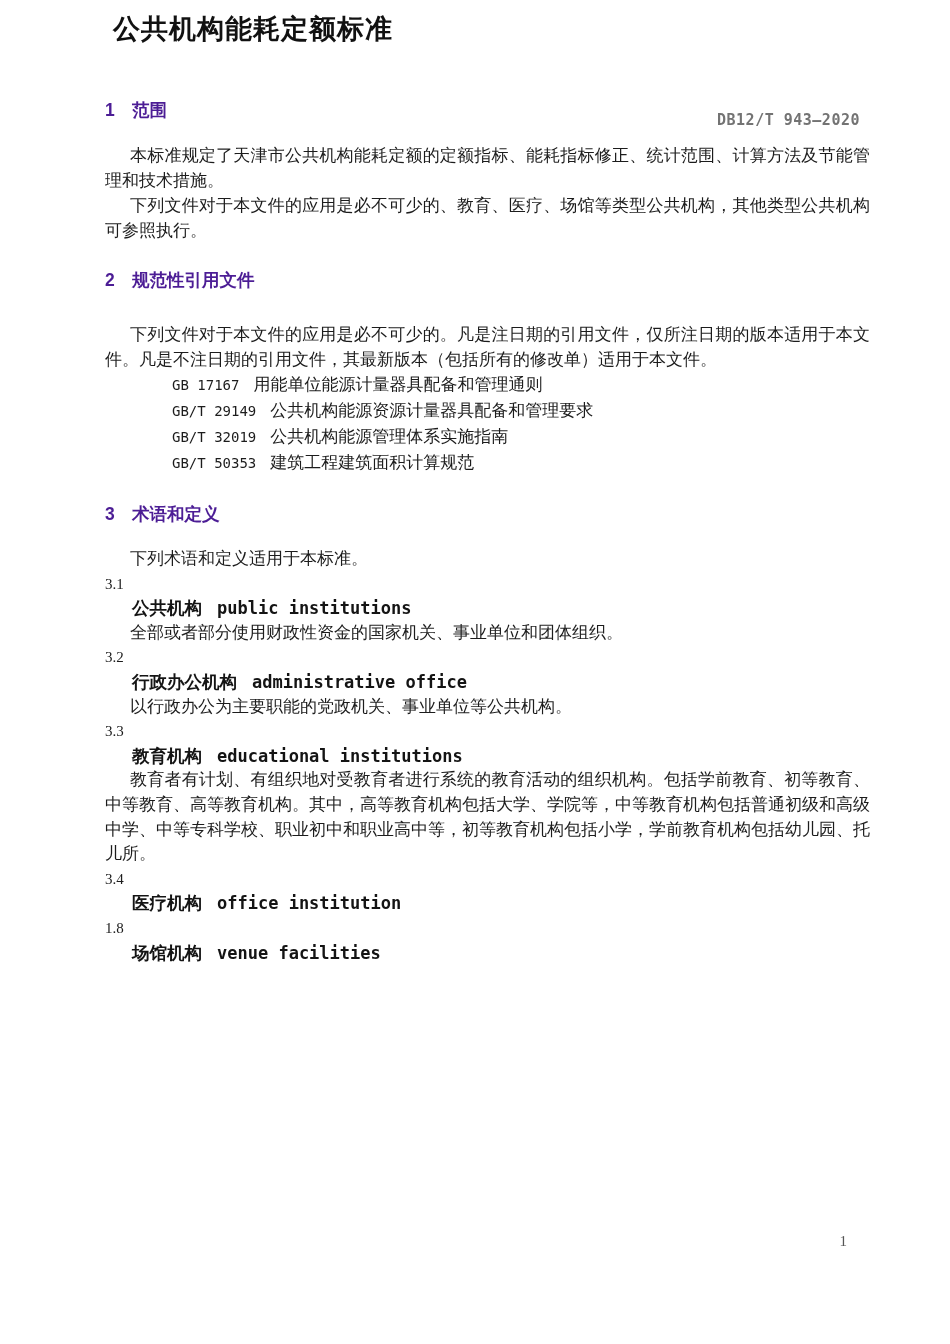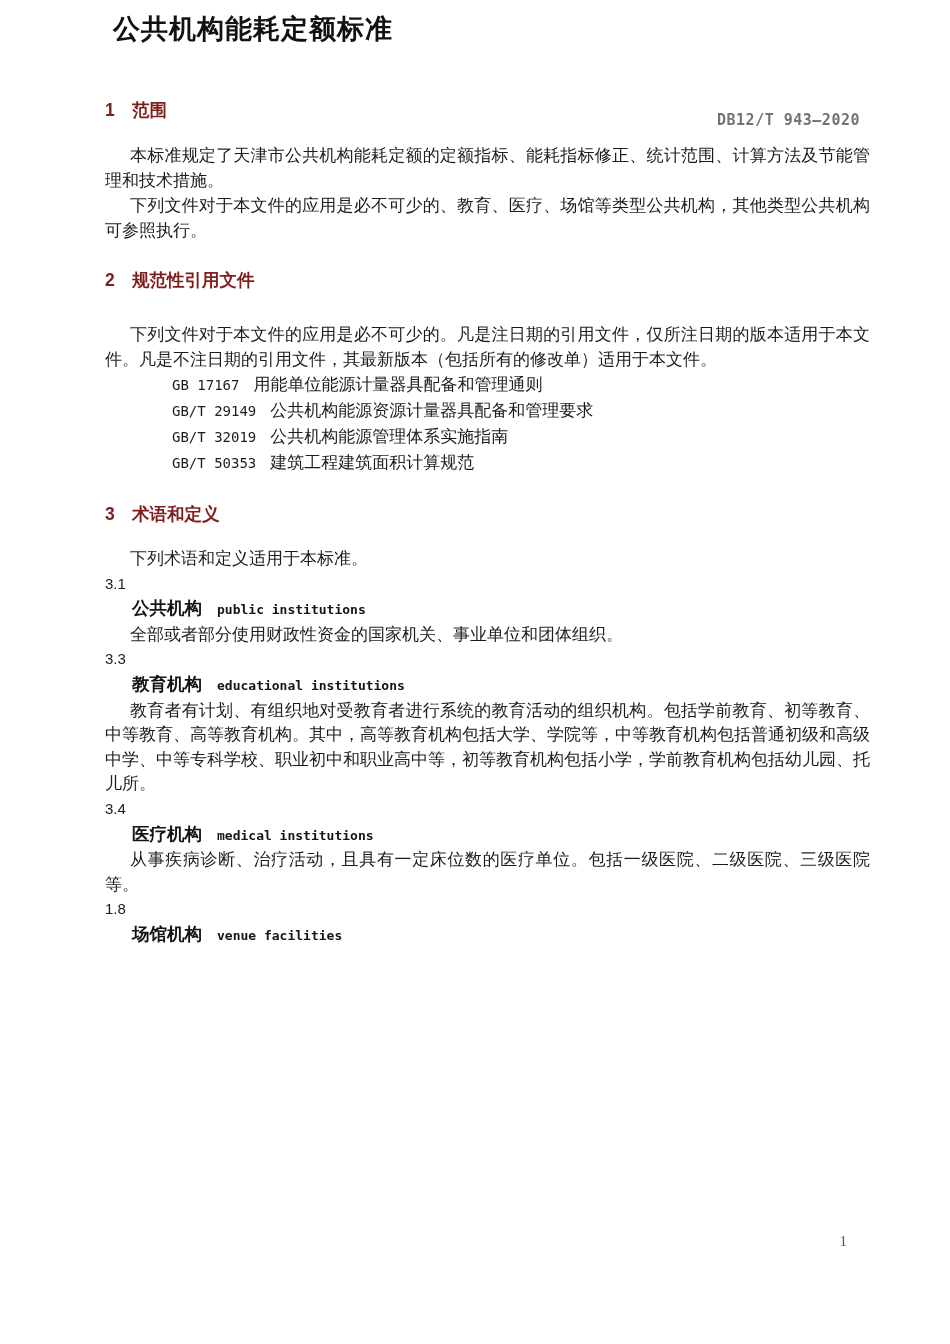--- a/index.html
+++ b/index.html
@@ -38,21 +38,21 @@
     line-height: 42px;
     letter-spacing: 1px;
     color: #111;
   }
   .sec-h {
     margin: 0;
     font-family: "Liberation Sans", "DejaVu Sans", sans-serif;
     font-size: 17.5px;
     font-weight: 700;
     line-height: 26px;
-    color: #7f1d1d;
+    color: #4c1d95;
   }
   .sec-h .sec-no {
     display: inline-block;
     width: 27px;
   }
   .sec1 .sec-h { margin-top: 47px; }
   .sec2 .sec-h { margin-top: 24px; }
   .sec3 .sec-h { margin-top: 25px; }
 
   .sec-body {
@@ -78,35 +78,35 @@
   .ref .ref-code {
     font-family: "DejaVu Sans Mono", monospace;
     font-size: 14px;
     margin-right: 14px;
     color: #1c1c1c;
     margin-left: 24px;
   }
   .term { margin: 0; }
   .term-no {
     margin: 0;
-    font-family: Liberation Sans, sans-serif;
+    font-family: Liberation Serif, serif;
     font-size: 15px;
     color: #1c1c1c;
   }
   .term-name {
     margin: 0;
     padding-left: 27px;
     font-family: "Liberation Sans", "DejaVu Sans", sans-serif;
     font-size: 17.5px;
     font-weight: 700;
     color: #141414;
   }
   .term-name .term-en {
     font-family: "DejaVu Sans Mono", monospace;
-    font-size: 13px;
+    font-size: 17px;
     font-weight: 600;
     margin-left: 15px;
   }
   .page-no {
     position: absolute;
     top: 1233px;
     right: 103px;
     font-size: 15px;
     color: #555;
   }
@@ -163,35 +163,41 @@
         <p class="para">下列术语和定义适用于本标准。</p>
 
         <div class="term">
           <p class="term-no">3.1</p>
           <p class="term-name">
             <span class="term-zh">公共机构</span><span class="term-en">public institutions</span>
           </p>
           <p class="para">全部或者部分使用财政性资金的国家机关、事业单位和团体组织。</p>
         </div>
 
+        <div class="term">
+          <p class="term-no">3.2</p>
+          <p class="term-name">
+            <span class="term-zh">行政办公机构</span><span class="term-en">administrative office</span>
+          </p>
+          <p class="para">以行政办公为主要职能的党政机关、事业单位等公共机构。</p>
+        </div>
 
         <div class="term">
           <p class="term-no">3.3</p>
           <p class="term-name">
             <span class="term-zh">教育机构</span><span class="term-en">educational institutions</span>
           </p>
           <p class="para">教育者有计划、有组织地对受教育者进行系统的教育活动的组织机构。包括学前教育、初等教育、中等教育、高等教育机构。其中，高等教育机构包括大学、学院等，中等教育机构包括普通初级和高级中学、中等专科学校、职业初中和职业高中等，初等教育机构包括小学，学前教育机构包括幼儿园、托儿所。</p>
         </div>
 
         <div class="term">
           <p class="term-no">3.4</p>
           <p class="term-name">
-            <span class="term-zh">医疗机构</span><span class="term-en">medical institutions</span>
-          </p>
-          <p class="para">从事疾病诊断、治疗活动，且具有一定床位数的医疗单位。包括一级医院、二级医院、三级医院等。</p>
+            <span class="term-zh">医疗机构</span><span class="term-en">office institution</span>
+          </p>
         </div>
 
         <div class="term">
           <p class="term-no">1.8</p>
           <p class="term-name">
             <span class="term-zh">场馆机构</span><span class="term-en">venue facilities</span>
           </p>
         </div>
 
       </div>

